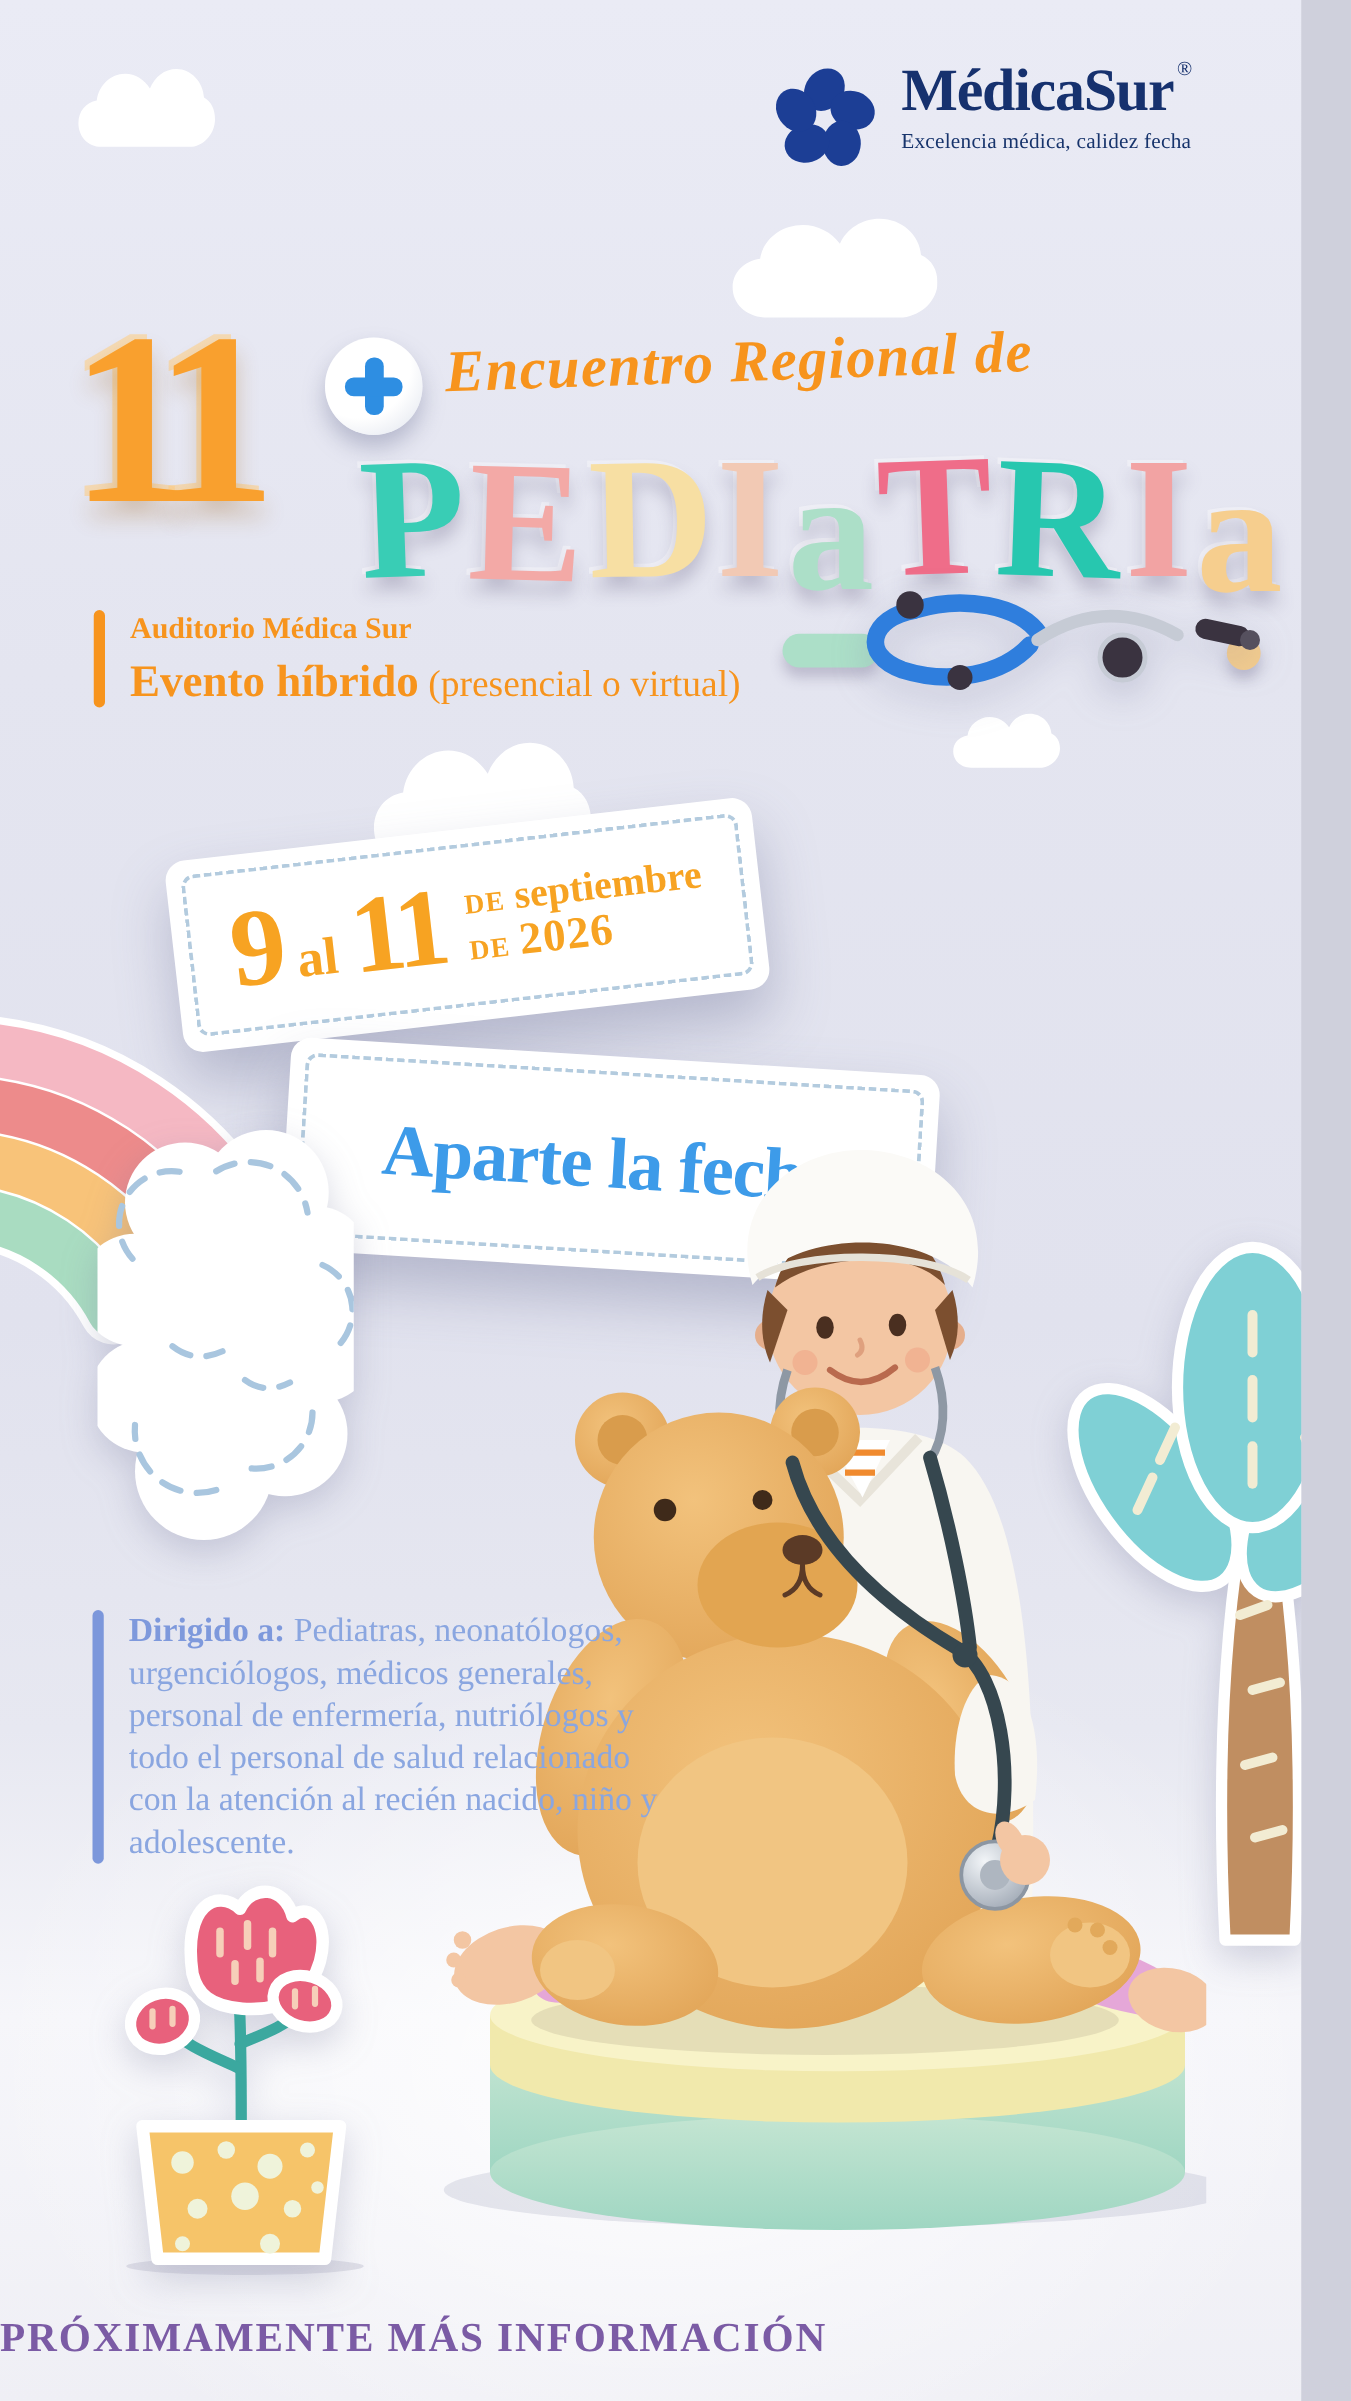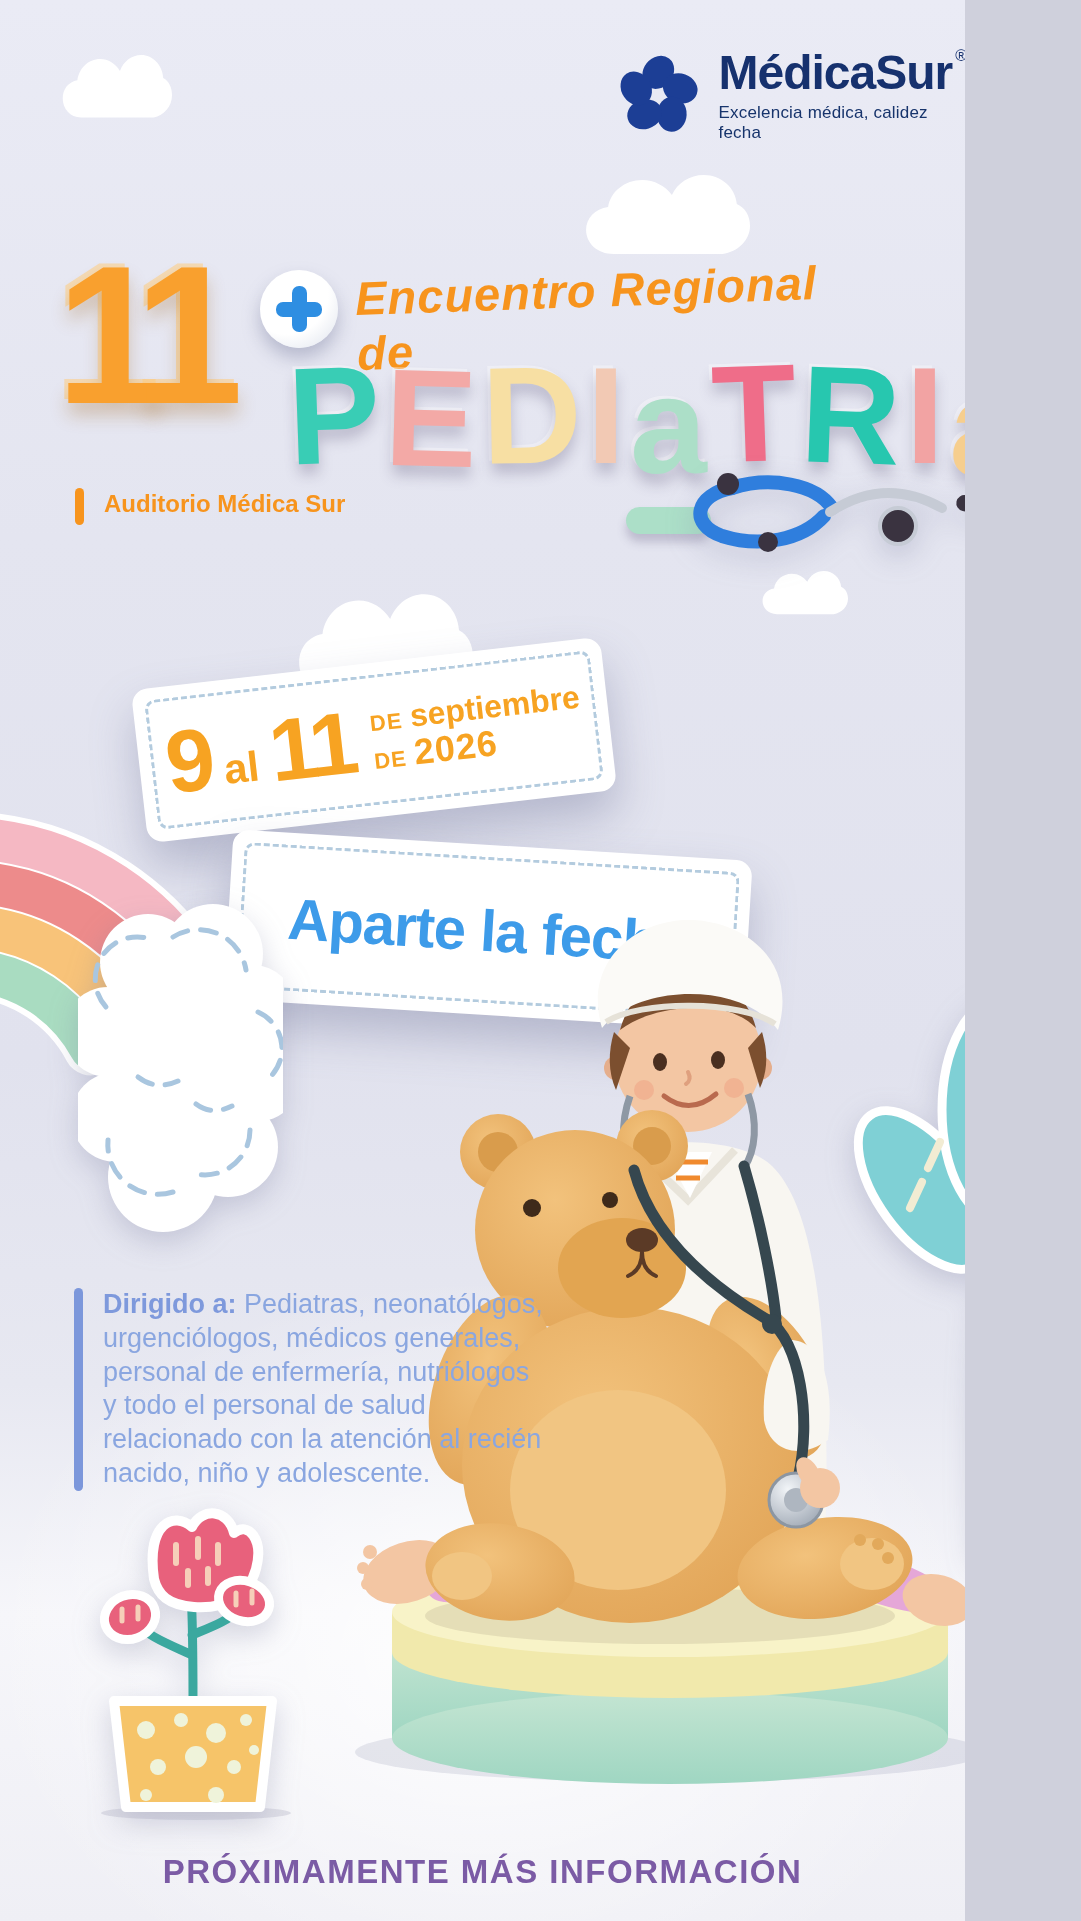--- a/index.html
+++ b/index.html
@@ -1,18 +1,18 @@
 <!DOCTYPE html>
 <html><head>
 <meta charset="utf-8">
 <style>
   html,body{margin:0;padding:0;background:#cfd0dc;}
   .poster{
-    position:relative;width:965px;height:1921px;overflow:hidden;
-    font-family:Liberation Sans, sans-serif;
+    position:relative;width:1041px;height:1921px;overflow:hidden;
+    font-family:Liberation Serif, serif;
     background:
       radial-gradient(80% 30% at 50% 86%, rgba(255,255,255,.85) 0%, rgba(255,255,255,0) 65%),
       linear-gradient(180deg,#EAEBF5 0%,#E4E5F0 28%,#E1E2EE 55%,#E7E8F1 72%,#F6F6FA 84%,#EFEFF5 100%);
   }
   .abs{position:absolute;}
   
   .logo{position:absolute;left:612px;top:48px;display:flex;align-items:flex-start;}
   .logo-text{margin-left:14px;}
   .brand{font-size:48px;font-weight:700;color:#16316E;letter-spacing:-1px;line-height:1;}
   .brand sup{font-size:16px;font-weight:400;vertical-align:28px;margin-left:3px;}
@@ -66,21 +66,21 @@
   .d-year{font-size:36px;font-weight:800;letter-spacing:1px;}
   .save-card{left:228px;top:845px;width:520px;height:170px;transform:rotate(3.5deg);}
   .save-card .content{position:absolute;inset:0;display:flex;align-items:center;justify-content:center;}
   .save-text{font-size:58px;font-weight:800;color:#3D9BE9;letter-spacing:-1px;}
   
   .audience{position:absolute;left:74px;top:1288px;width:470px;display:flex;}
   .aud-bar{width:9px;border-radius:5px;background:#7C97DB;margin-right:20px;}
   .aud-text{font-size:27px;line-height:1.25;color:#8AA6E0;margin:0;width:440px;}
   .aud-text strong{color:#7E99DC;font-weight:800;}
   
-  .footer{position:absolute;left:0;top:1820px;width:100%;text-align:center;
+  .footer{position:absolute;left:0;top:1820px;width:100%;
     font-size:33px;font-weight:800;letter-spacing:1.5px;color:#7B5BA5;}
   
   .soft{filter:drop-shadow(0 10px 14px rgba(110,115,150,.28));}
 </style>
 </head>
 <body>
 
 <div class="poster">
 
   <svg class="abs" style="left:62px;top:48px" width="110" height="75" viewBox="0 0 150 95" preserveAspectRatio="none">
@@ -139,20 +139,24 @@
     <path d="M160 44 Q215 8 272 40" fill="none" stroke="#C6CBD5" stroke-width="10" stroke-linecap="round"></path>
     <circle cx="228" cy="58" r="18" fill="#3A3340" stroke="#C6CBD5" stroke-width="4"></circle>
     <rect x="286" y="30" width="44" height="16" rx="8" fill="#3A3340" transform="rotate(12 308 38)"></rect>
     <circle cx="330" cy="44" r="8" fill="#55505E"></circle>
   </svg>
 
   <div class="venue">
     <div class="venue-bar"></div>
     <div>
       <p class="venue-line1">Auditorio Médica Sur</p>
+      <p class="venue-line2">
+        <strong>Evento híbrido</strong>
+        <span>(presencial o virtual)</span>
+      </p>
     </div>
   </div>
 
   <div class="card date-card">
     <div class="dash"></div>
     <div class="content">
       <span class="d-big">9</span>
       <span class="d-al">al</span>
       <span class="d-big">11</span>
       <span class="d-col">

